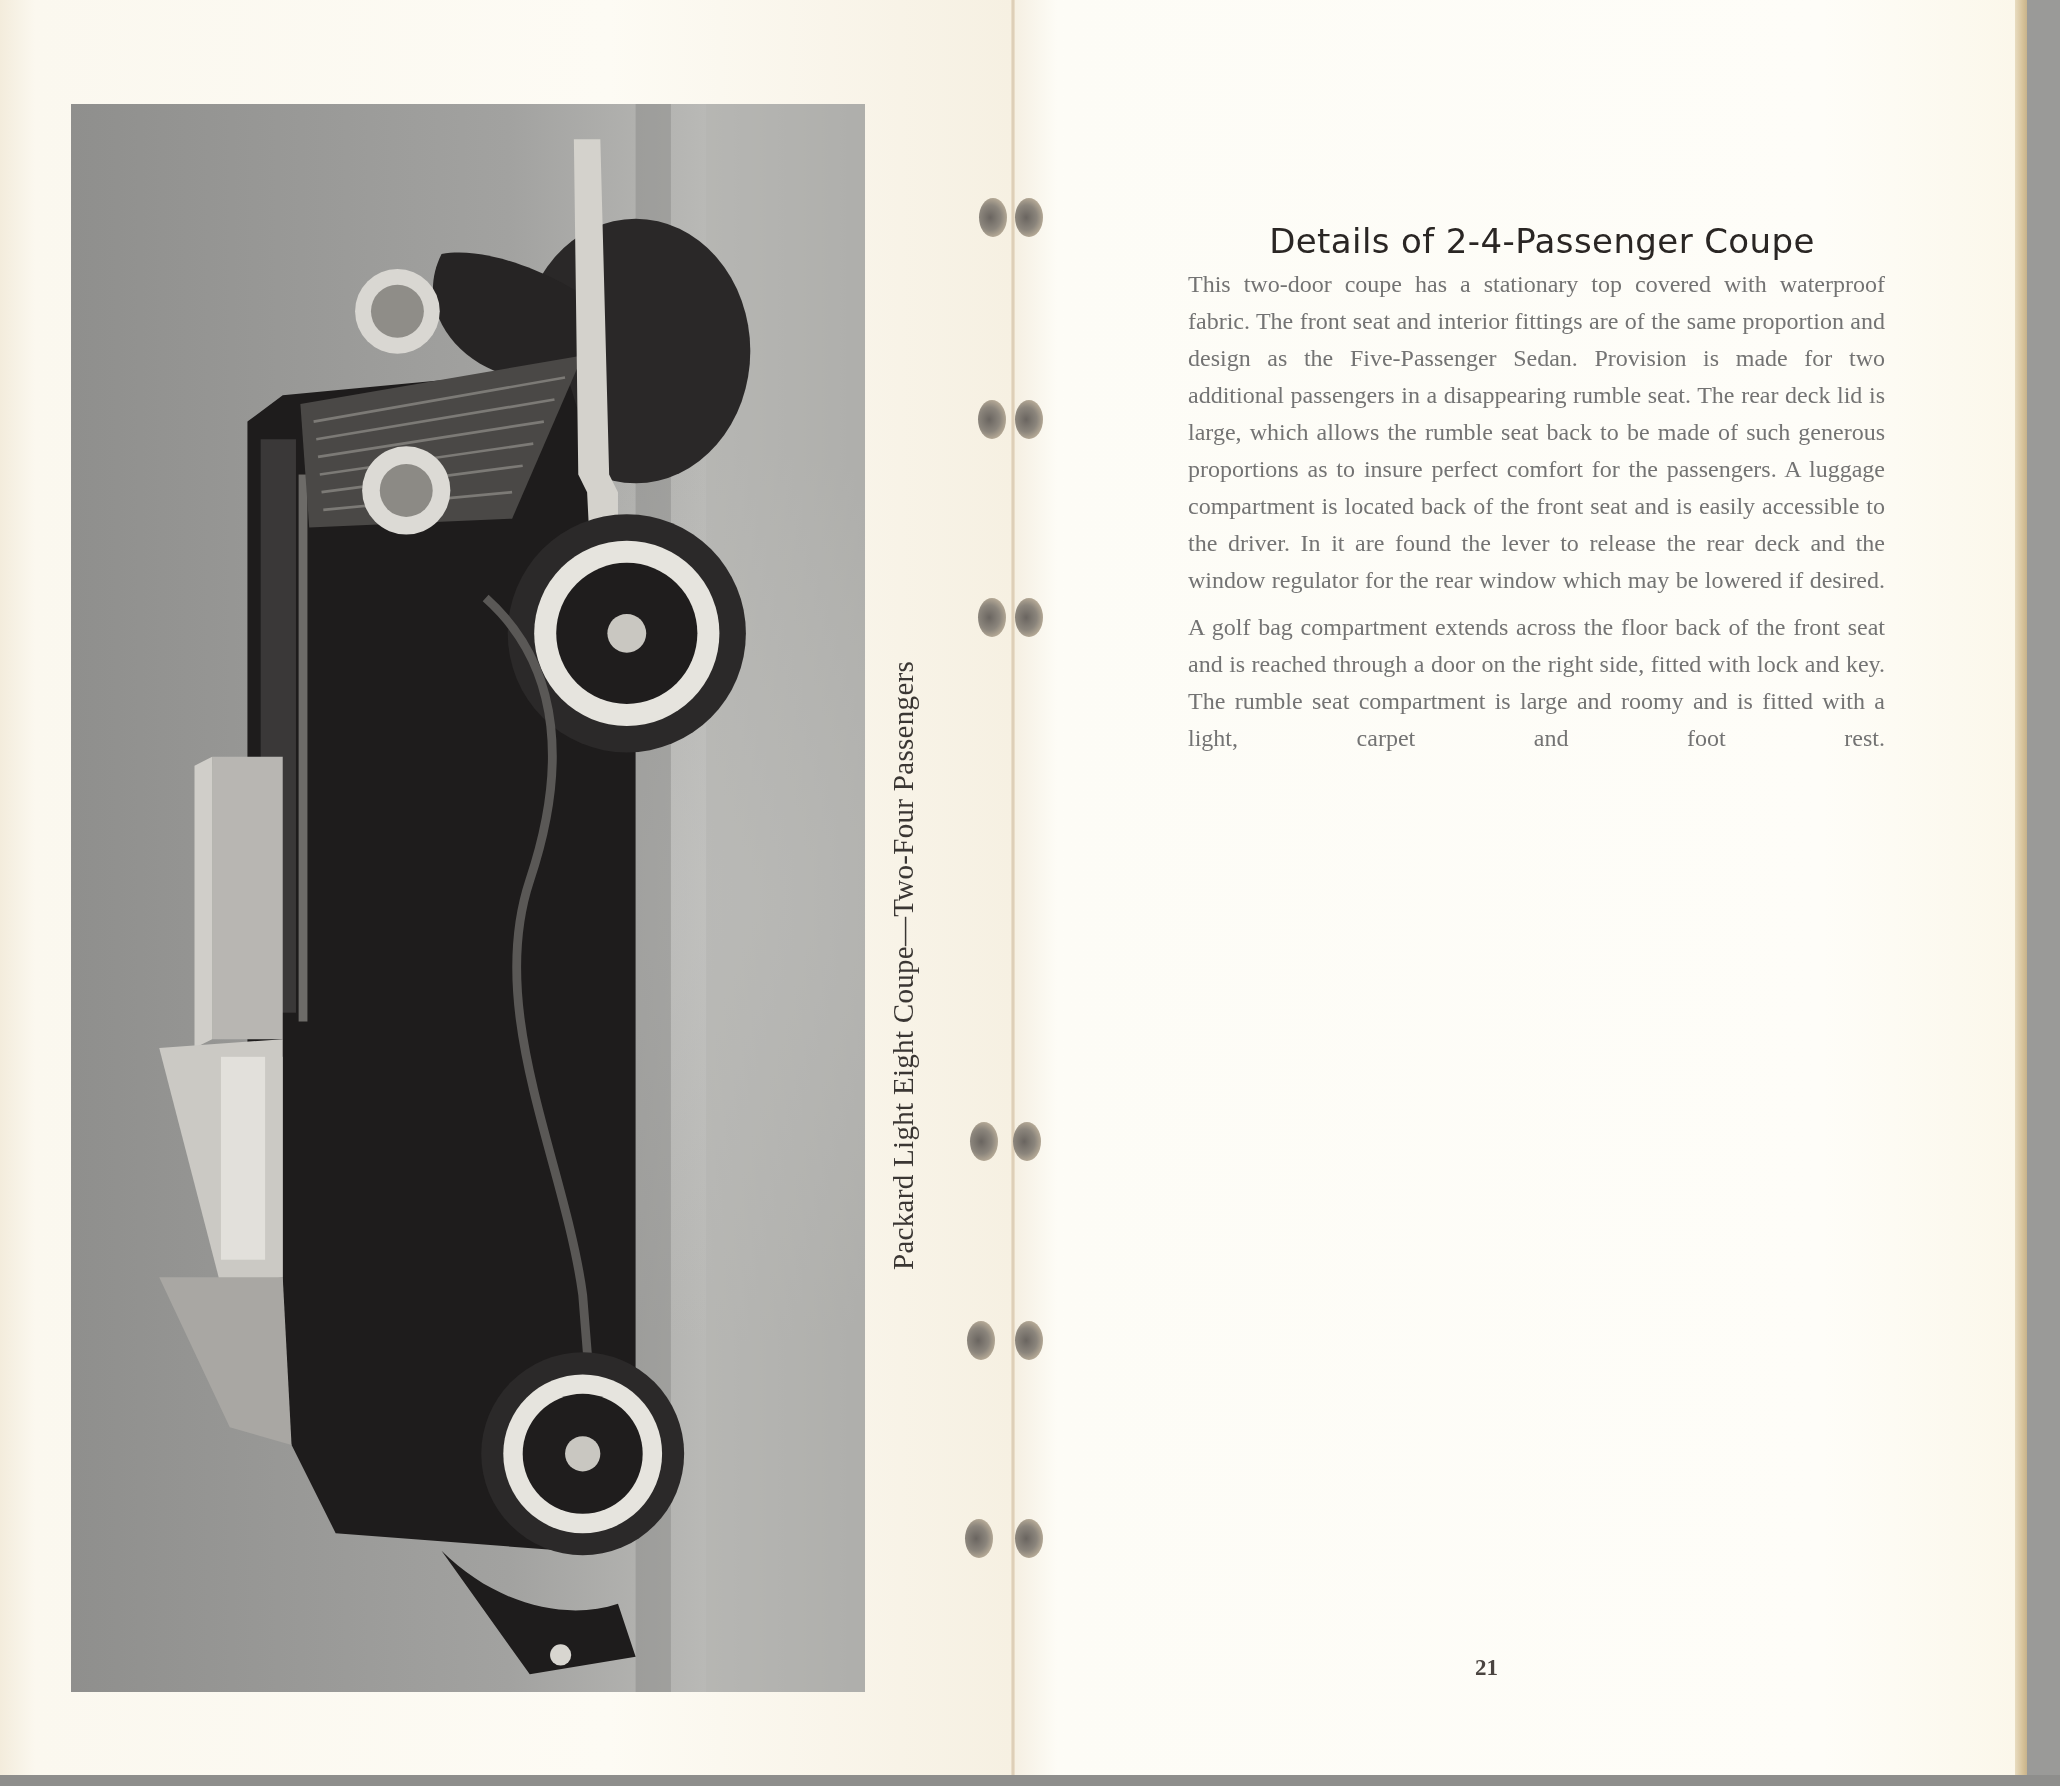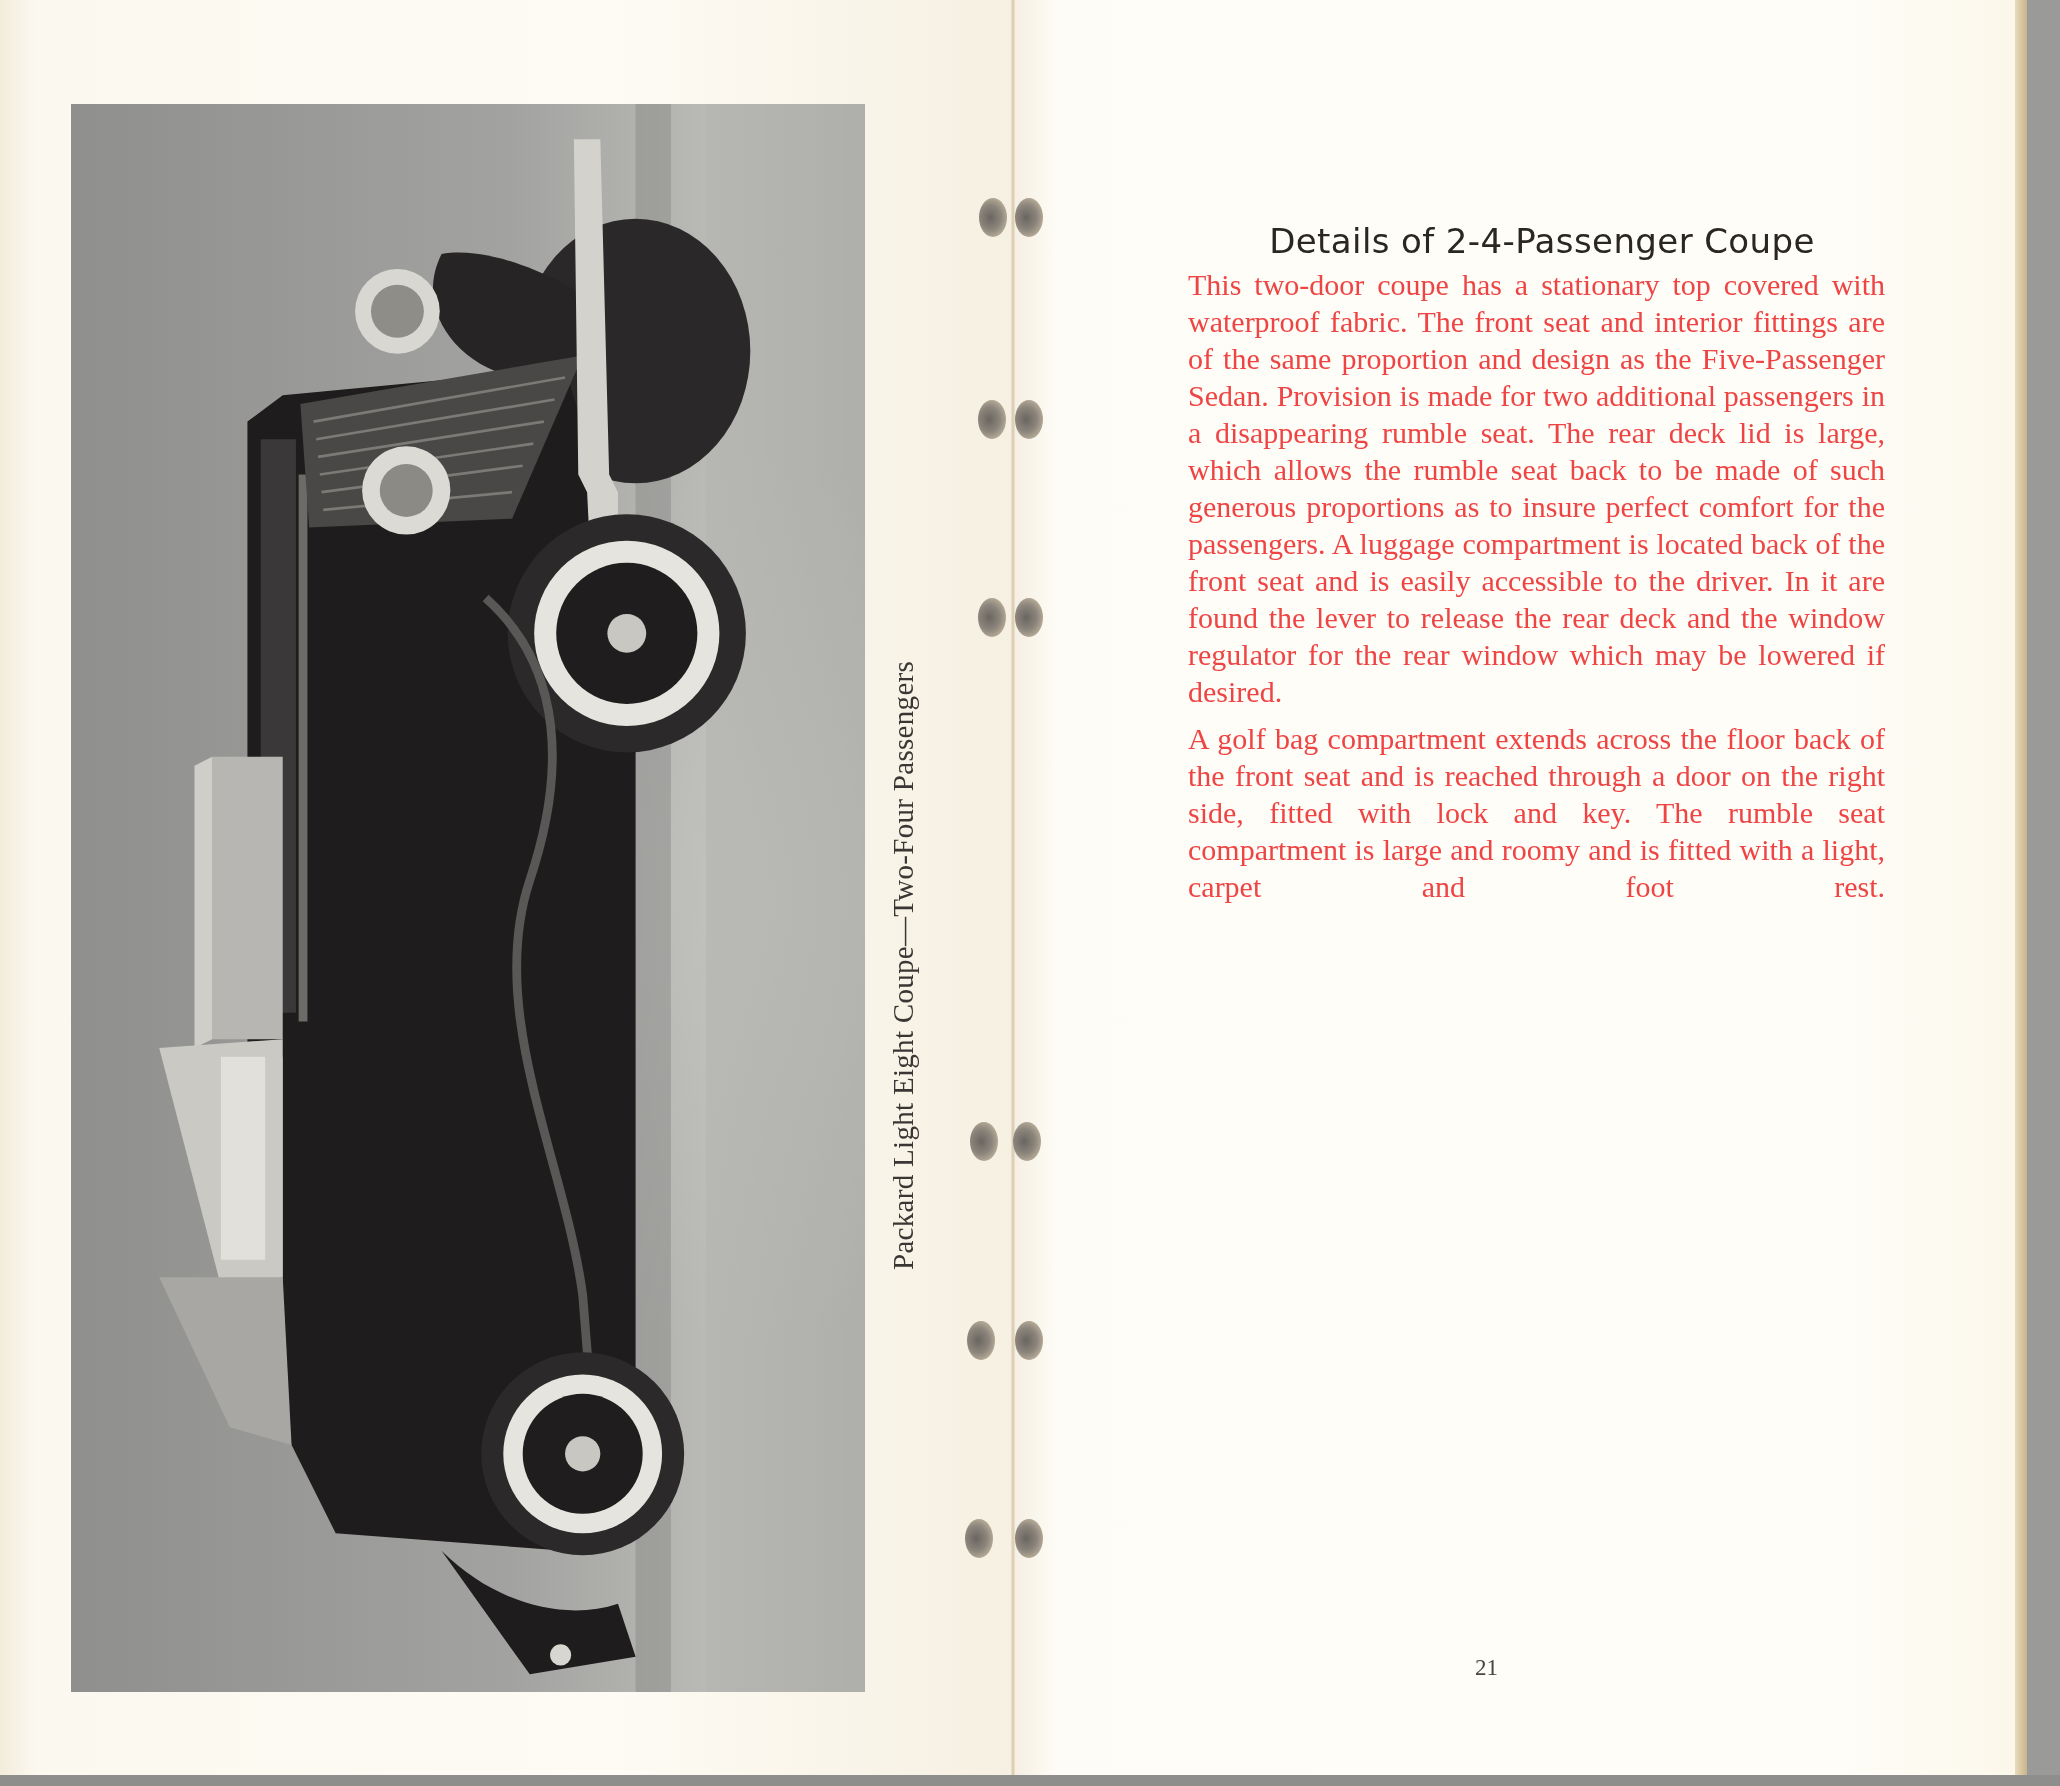--- a/index.html
+++ b/index.html
@@ -56,30 +56,30 @@
     
     .heading {
       position: absolute; left: 1207px; top: 221px; width: 670px;
       font-family: "DejaVu Sans", "Liberation Sans", sans-serif;
       font-weight: normal; font-size: 34px; color: #2a2624; text-align: center;
       letter-spacing: 0.4px;
     }
     .body-text {
       position: absolute; left: 1188px; top: 266px; width: 697px;
       font-family: "Liberation Serif", "DejaVu Serif", serif;
-      font-size: 30px; line-height: 37px; color: #ef4444;
+      font-size: 24px; line-height: 37px; color: #737373;
       text-align: justify;
     }
     .body-text p { margin: 0; text-align-last: justify; }
     .body-text p.last { text-align-last: justify; }
     .body-text p + p { margin-top: 10px; }
     .page-number {
       position: absolute; left: 1475px; top: 1655px;
       font-family: "Liberation Serif", "DejaVu Serif", serif;
-      font-size: 23px; color: #4a4440;
+      font-size: 23px; color: #4a4440; font-weight: bold;
     }
   </style>
 </head>
 <body>
 
 <div class="spread">
   <div class="left-page"></div>
   <div class="right-page"></div>
   <div class="gutter"></div>
   <div class="right-edge"></div>

